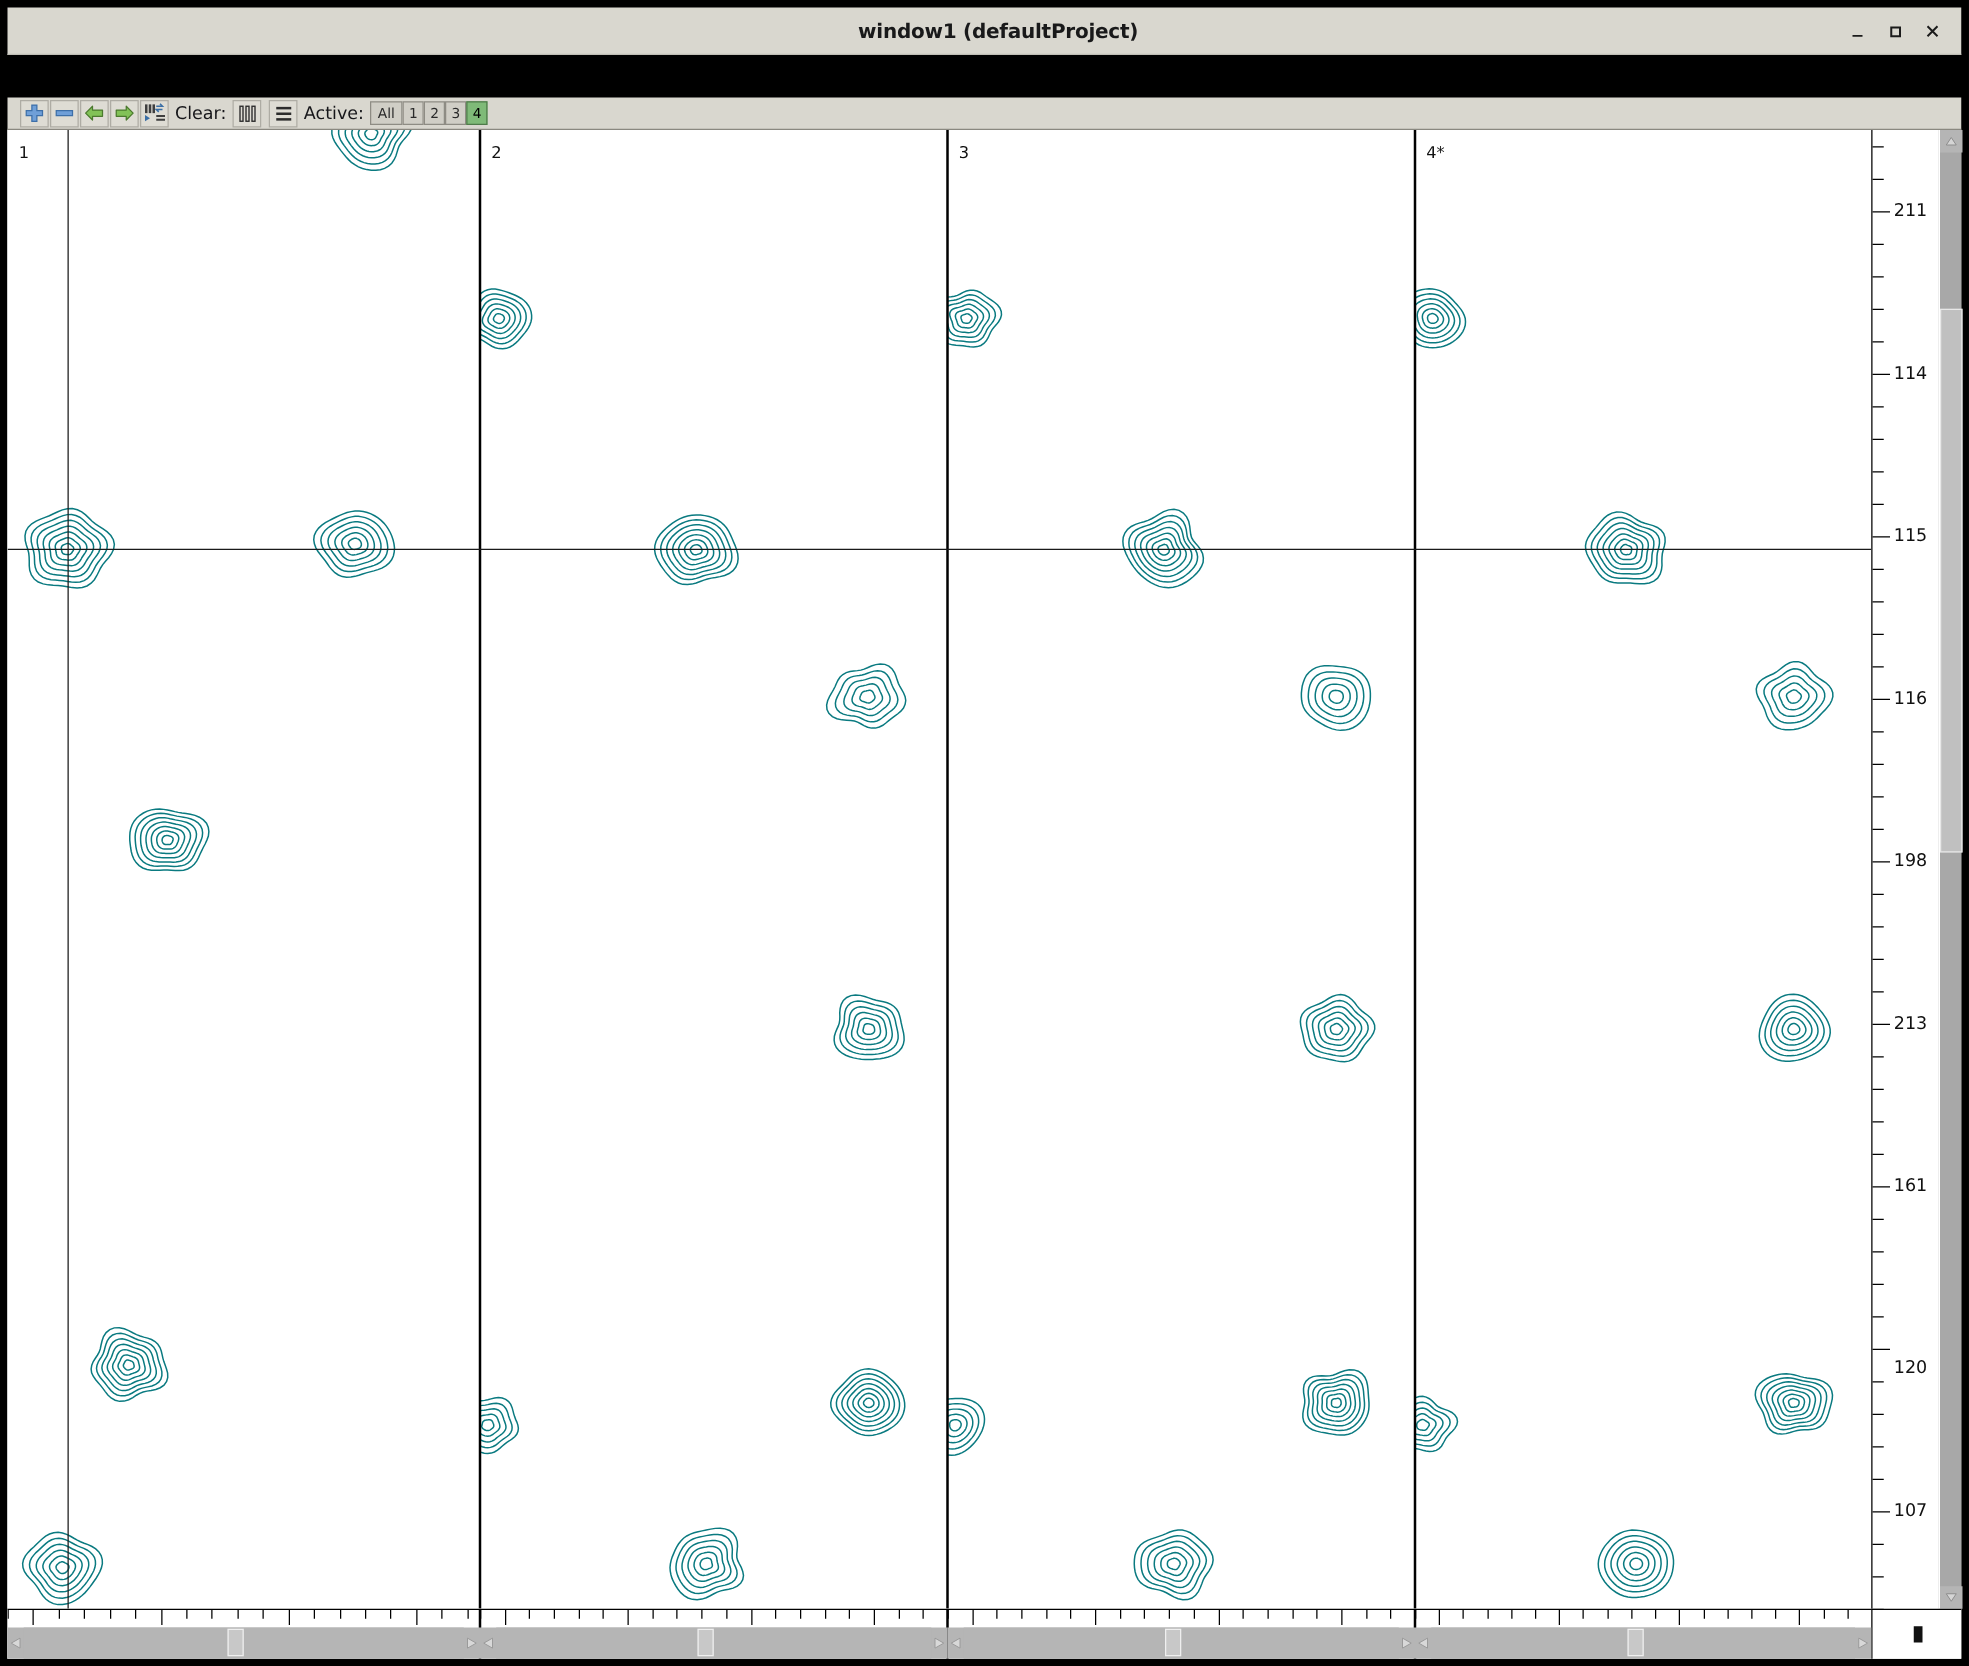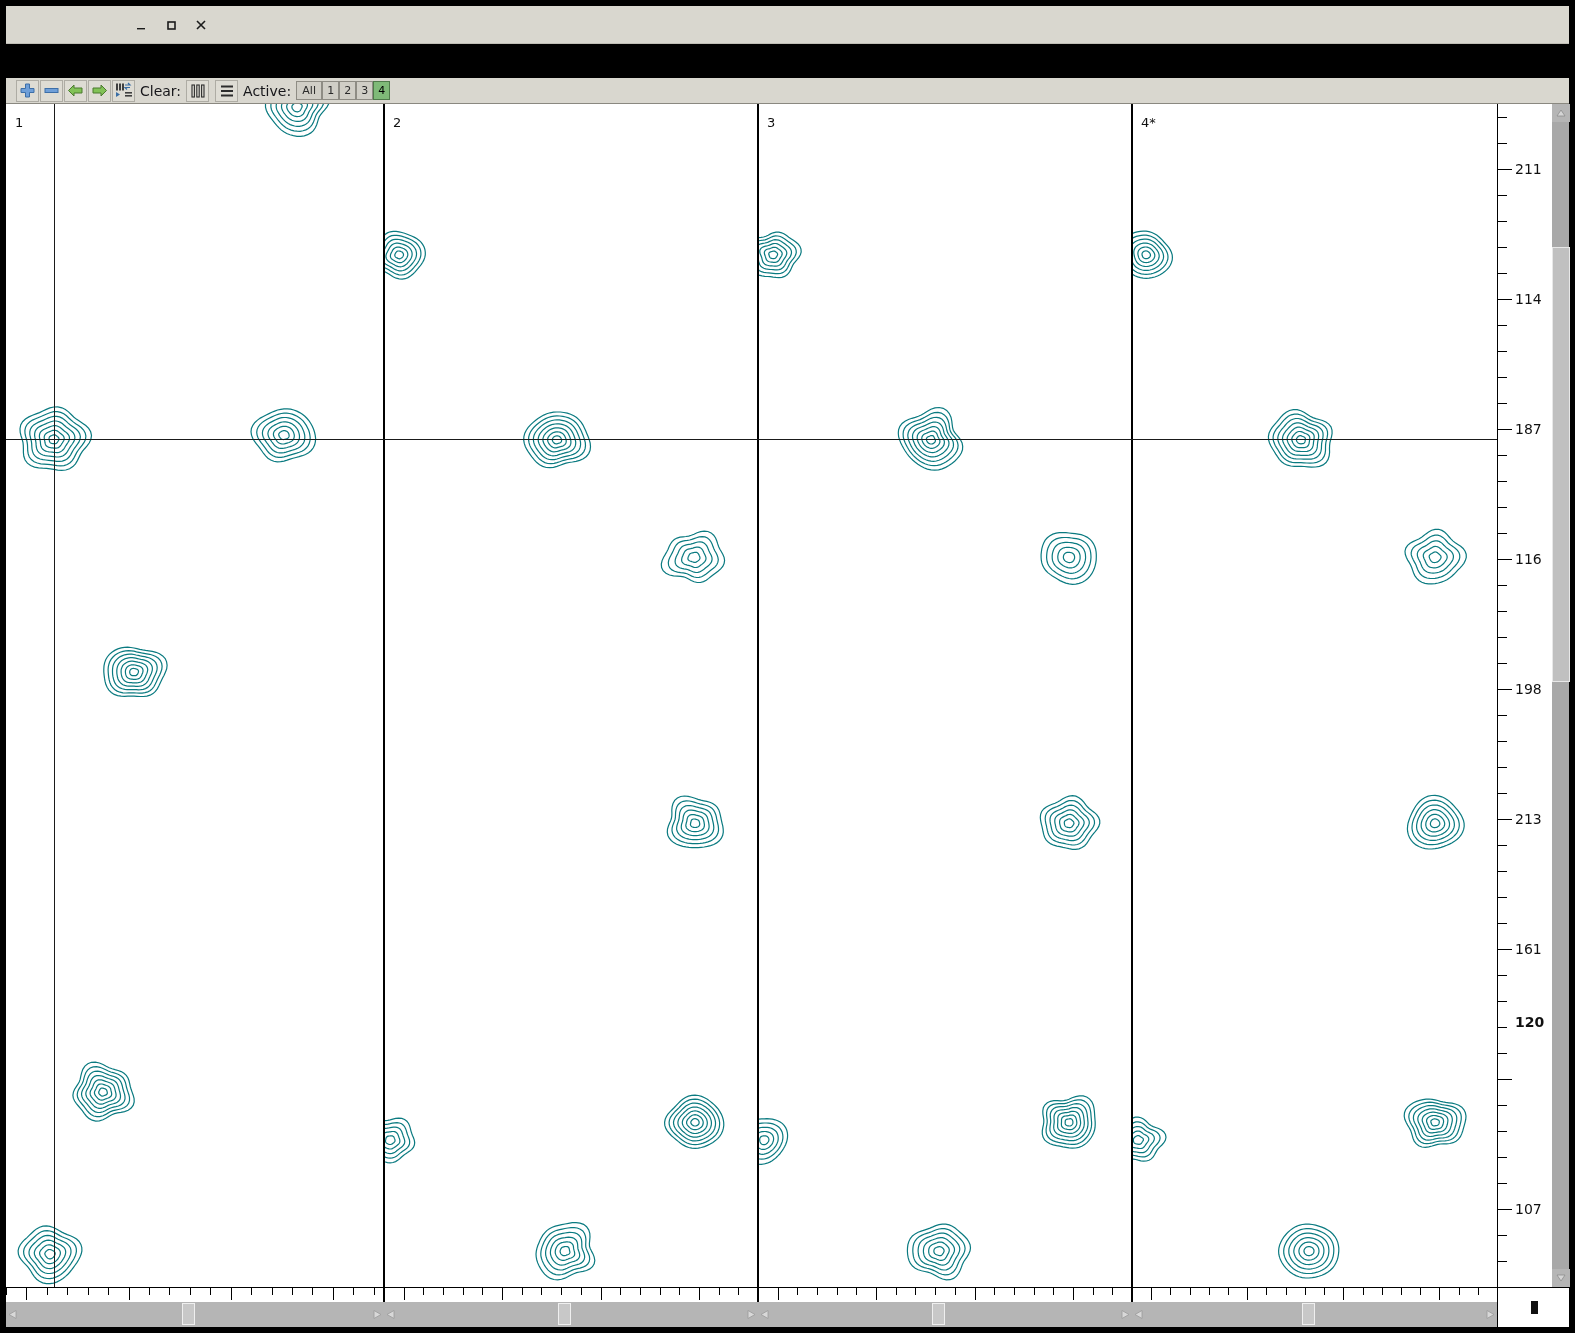--- a/index.html
+++ b/index.html
@@ -247,20 +247,21 @@
     width: 7px; height: 13px; background: #111;
   }
 </style>
 </head>
 <body>
 
 <div id="app">
 
   <div id="titlebar">
     <div style="width:120px"></div>
+    <div id="title-text">window1 (defaultProject)</div>
     <div class="wbtn">
       <svg width="14" height="14" viewBox="0 0 14 14">
           <rect x="3" y="10" width="8" height="1.4" fill="#1b1b1b"></rect>
         </svg>
     </div>
     <div class="wbtn">
       <svg width="14" height="14" viewBox="0 0 14 14">
           <rect x="4" y="4" width="7" height="7" fill="none" stroke="#1b1b1b" stroke-width="1.6"></rect>
         </svg>
     </div>
@@ -633,21 +634,21 @@
         <div class="ytick" style="top: 117px;"></div>
         <div class="ytick" style="top: 143px;"></div>
         <div class="ytick" style="top: 169px;"></div>
         <div class="ytick major" style="top: 195px;"></div>
         <div class="ylab" style="top: 195px; text-align: center;">114</div>
         <div class="ytick" style="top: 221px;"></div>
         <div class="ytick" style="top: 247px;"></div>
         <div class="ytick" style="top: 273px;"></div>
         <div class="ytick" style="top: 299px;"></div>
         <div class="ytick major" style="top: 325px;"></div>
-        <div class="ylab" style="top: 325px;">187</div>
+        <div class="ylab" style="top: 325px;">115</div>
         <div class="ytick" style="top: 351px;"></div>
         <div class="ytick" style="top: 377px;"></div>
         <div class="ytick" style="top: 403px;"></div>
         <div class="ytick" style="top: 429px;"></div>
         <div class="ytick major" style="top: 455px;"></div>
         <div class="ylab" style="top: 455px;">116</div>
         <div class="ytick" style="top: 481px;"></div>
         <div class="ytick" style="top: 507px;"></div>
         <div class="ytick" style="top: 533px;"></div>
         <div class="ytick" style="top: 559px;"></div>
@@ -663,21 +664,21 @@
         <div class="ytick" style="top: 767px;"></div>
         <div class="ytick" style="top: 793px;"></div>
         <div class="ytick" style="top: 819px;"></div>
         <div class="ytick major" style="top: 845px;"></div>
         <div class="ylab" style="top: 845px;">161</div>
         <div class="ytick" style="top: 871px;"></div>
         <div class="ytick" style="top: 897px;"></div>
         <div class="ytick" style="top: 923px;"></div>
         <div class="ytick" style="top: 949px;"></div>
         <div class="ytick major" style="top: 975px;"></div>
-        <div class="ylab" style="top: 918px; font-weight: bold;">120</div>
+        <div class="ylab" style="top: 990px;">120</div>
         <div class="ytick" style="top: 1001px;"></div>
         <div class="ytick" style="top: 1027px;"></div>
         <div class="ytick" style="top: 1053px;"></div>
         <div class="ytick" style="top: 1079px;"></div>
         <div class="ytick major" style="top: 1105px;"></div>
         <div class="ylab" style="top: 1105px;">107</div>
         <div class="ytick" style="top: 1131px;"></div>
         <div class="ytick" style="top: 1157px;"></div>
         <div class="ytick" style="top: 1183px;"></div>
       </div>

